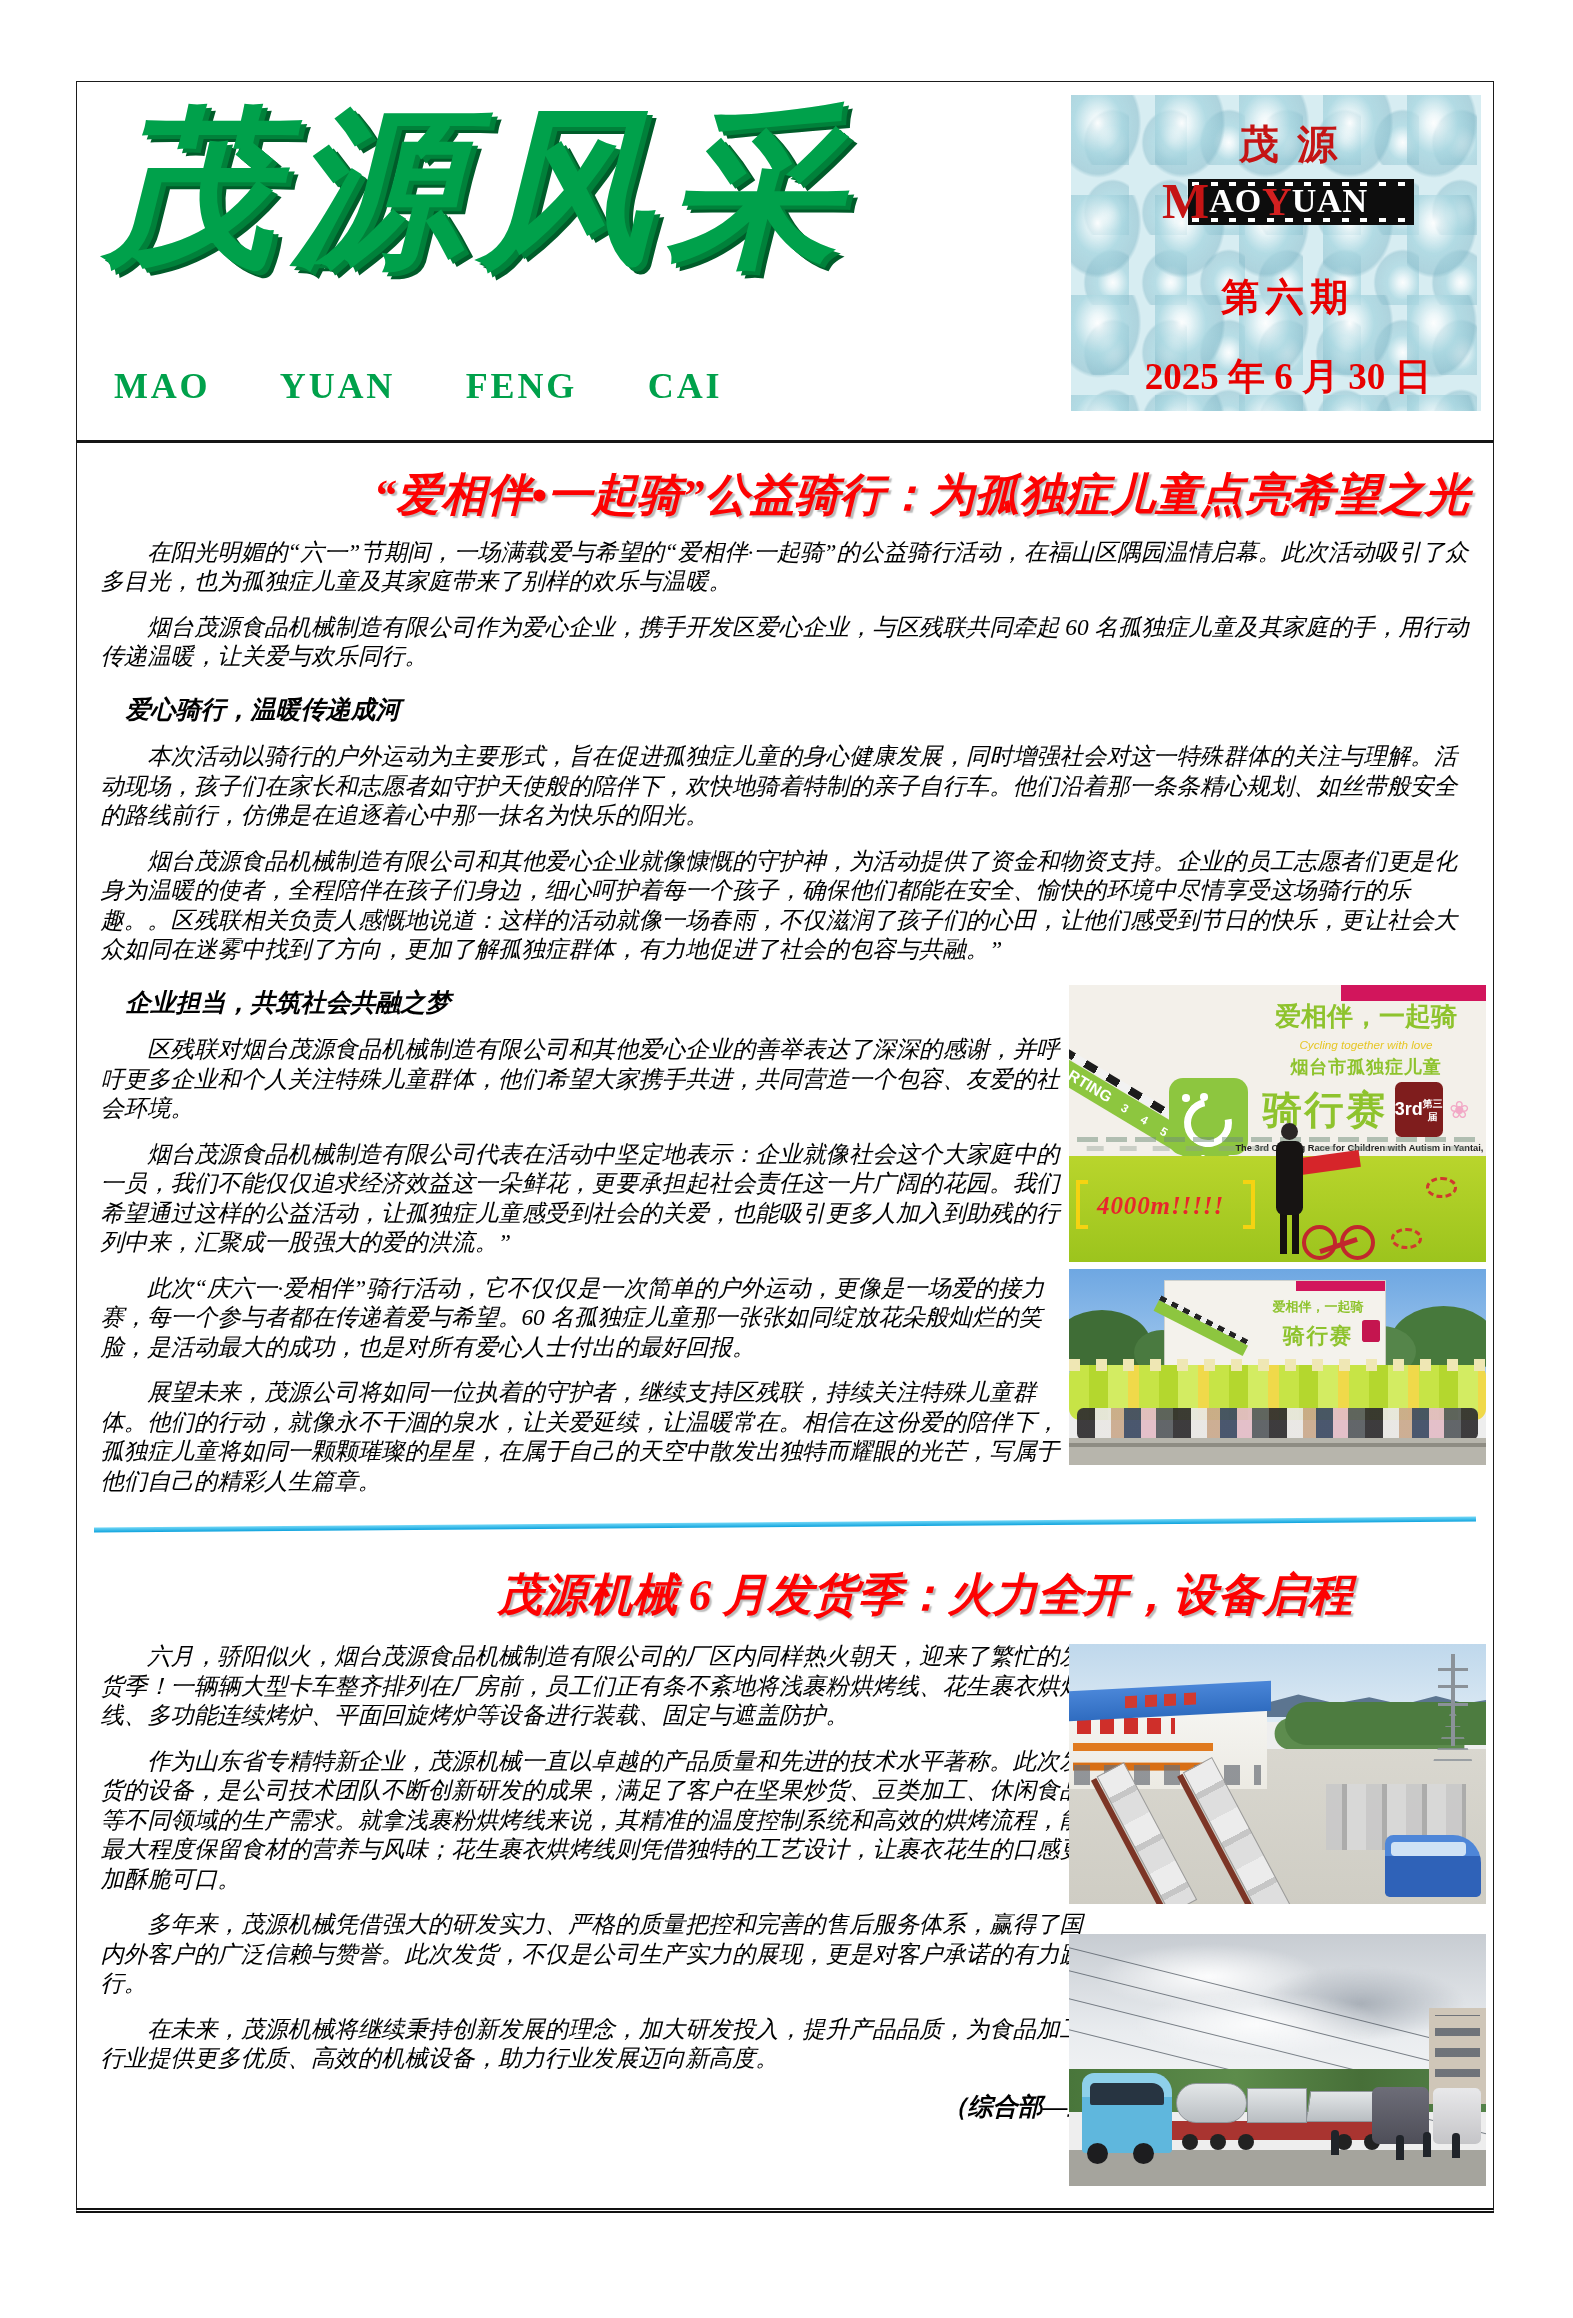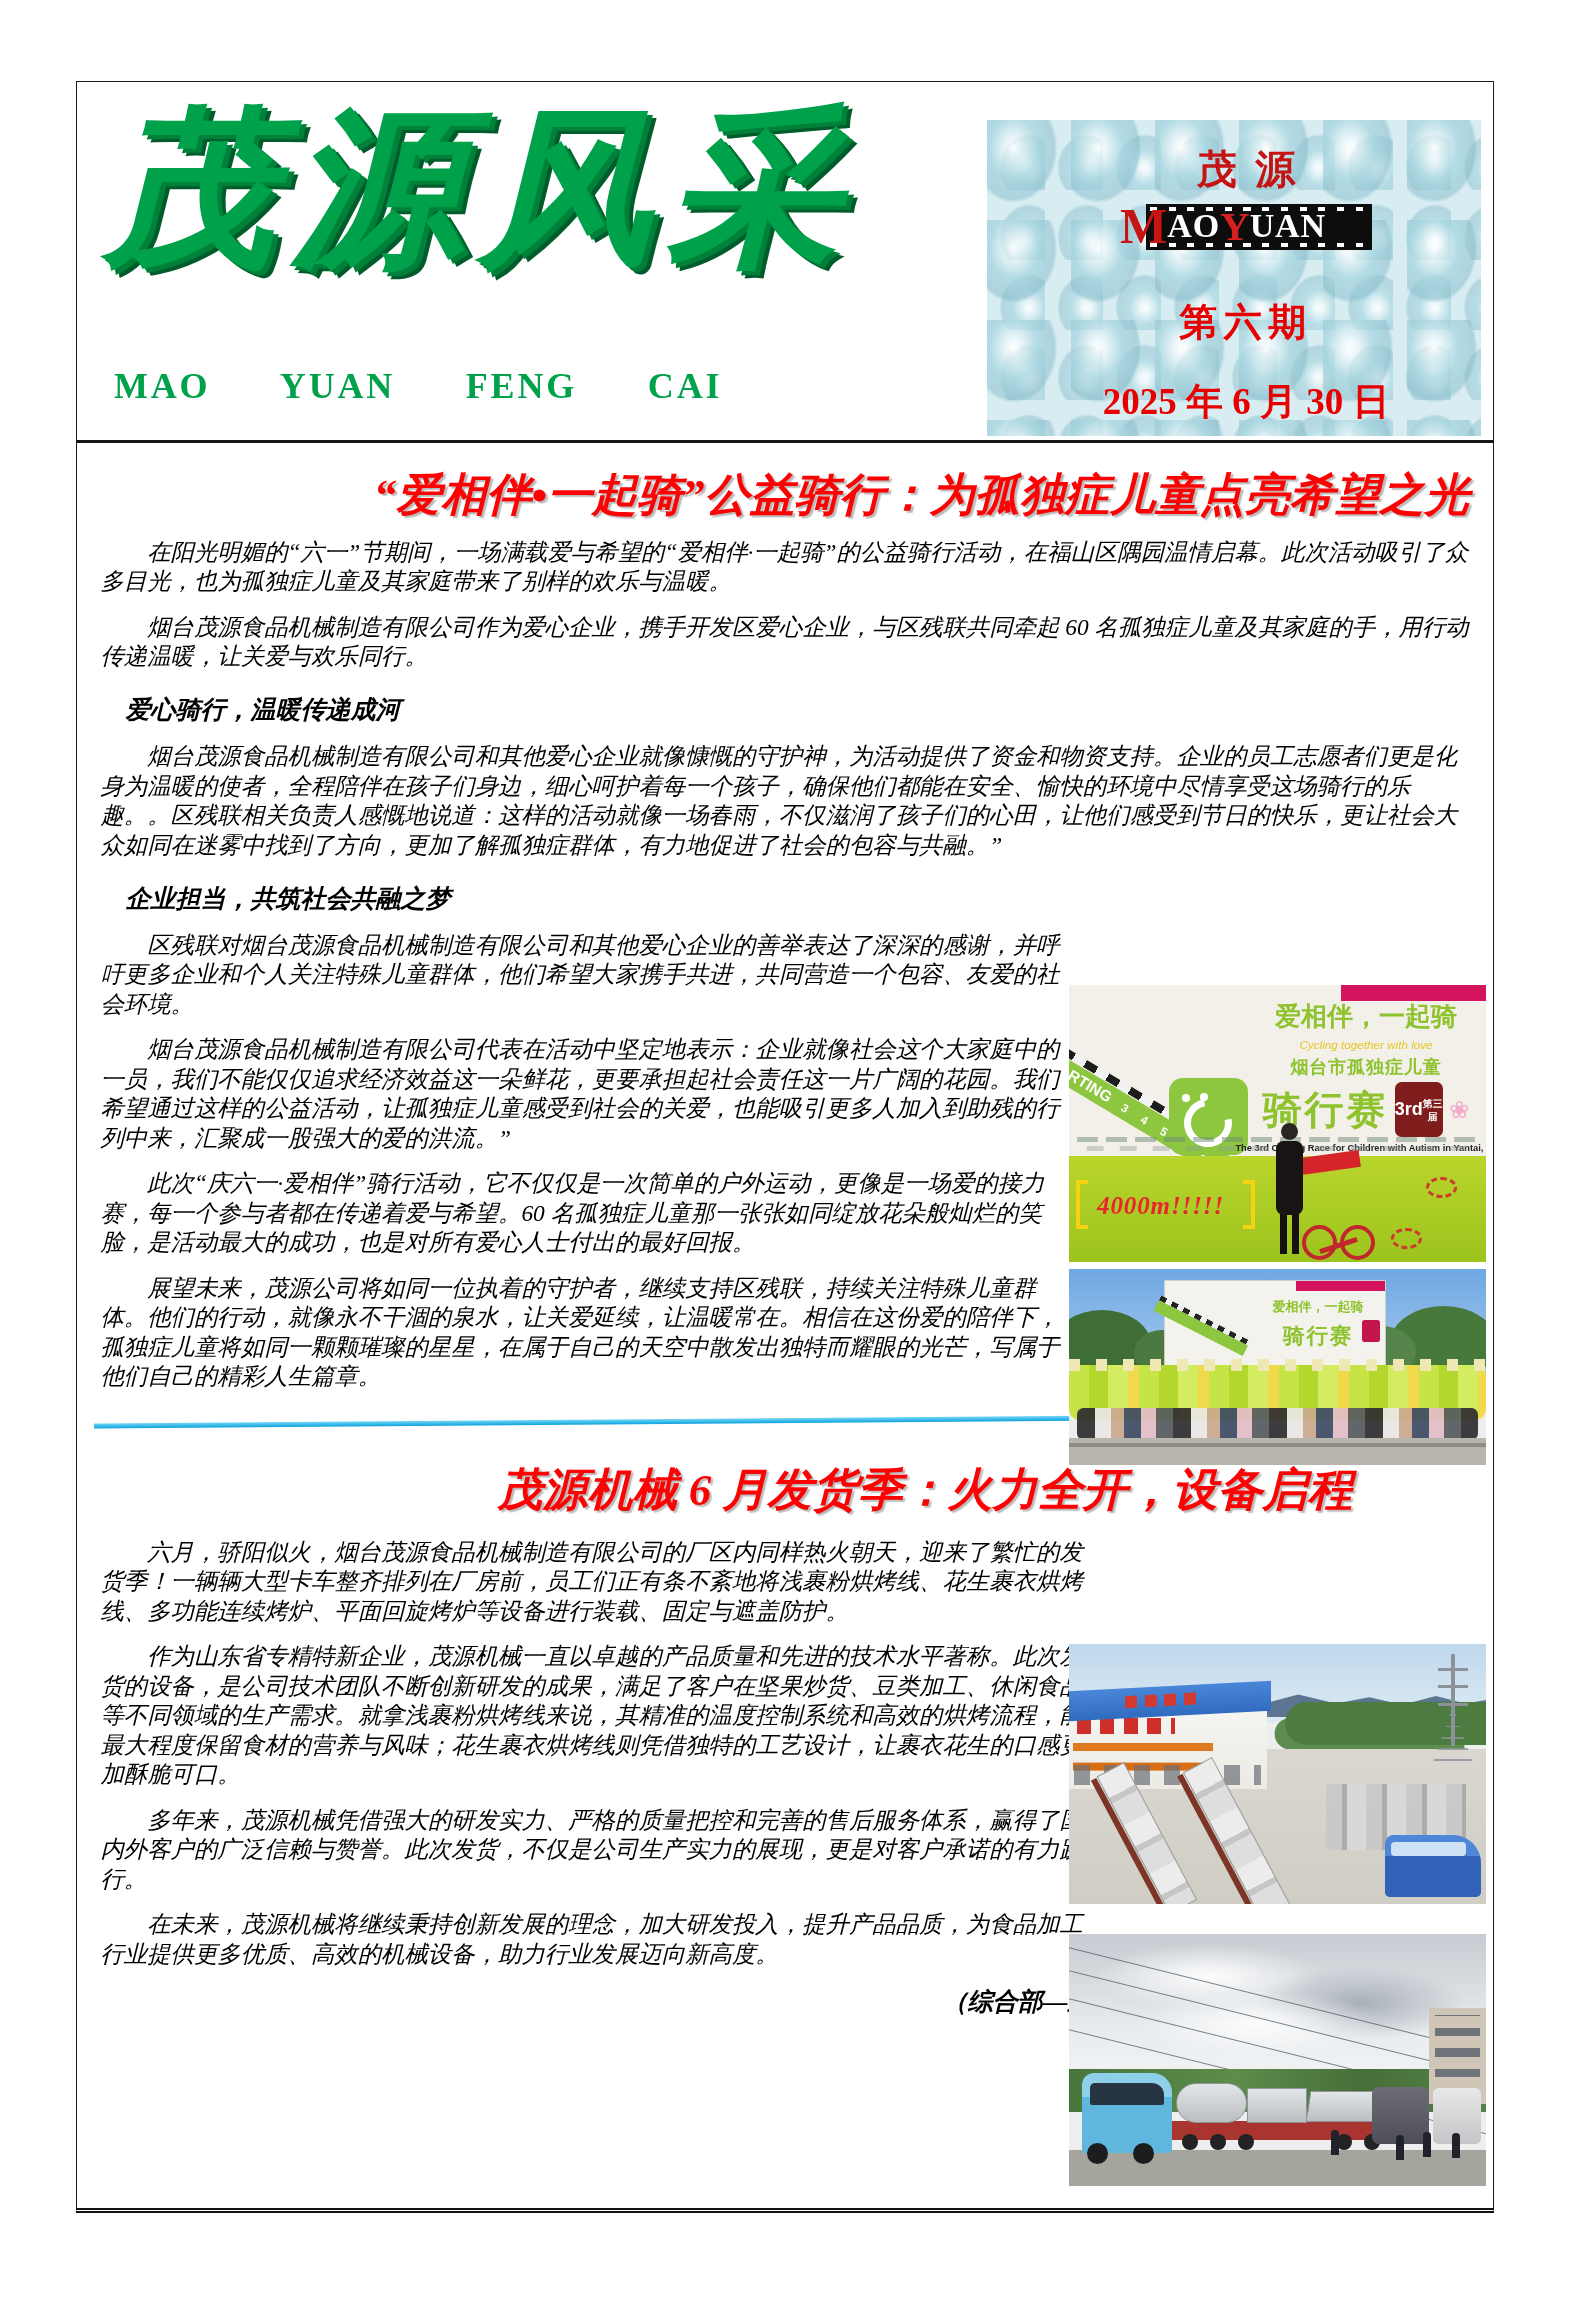--- a/index.html
+++ b/index.html
@@ -8,21 +8,21 @@
   .page{position:absolute;left:76px;top:81px;width:1418px;height:2132px;background:#fff;
         border:1.9px solid #1b1b1b;border-bottom:5.6px double #111;overflow:hidden;}
   .content{position:relative;padding:0 23.4px;}
 
   
   .masthead{position:relative;height:361px;border-bottom:3.3px solid #161616;}
   .mast-title{position:absolute;left:26px;top:18px;font-size:172px;line-height:1.05;font-weight:bold;font-style:italic;
         color:#00a14b;letter-spacing:16px;text-shadow:4.7px 3.7px 0 #00813a,8.4px 7px 0 #005c2a;white-space:nowrap;}
   .mast-pinyin{position:absolute;left:37px;top:283px;font-size:36px;font-weight:bold;color:#00a14b;
         letter-spacing:2.8px;word-spacing:59px;white-space:nowrap;}
-  .infobox{position:absolute;right:12px;top:38px;width:494px;height:316px;background-color:#d7edf2;
+  .infobox{position:absolute;right:12px;top:13px;width:410px;height:316px;background-color:#d7edf2;
         background-image:
           radial-gradient(ellipse at 32% 28%,rgba(255,255,255,.95) 0%,rgba(255,255,255,.55) 9%,rgba(168,214,224,.78) 30%,rgba(124,180,196,.45) 50%,rgba(124,180,196,0) 54%),
           radial-gradient(ellipse at 72% 68%,rgba(255,255,255,.9) 0%,rgba(255,255,255,.5) 8%,rgba(168,214,224,.68) 26%,rgba(124,180,196,.4) 46%,rgba(124,180,196,0) 50%);
         background-size:84px 100px,58px 70px;padding-left:24px;}
   .brand-cn{margin-top:21.5px;text-align:center;font-size:40px;font-weight:bold;color:#c51414;letter-spacing:18.7px;text-indent:18.7px;}
   .logo-row{position:relative;width:252px;margin:1.9px auto 0;height:56px;}
   .logo-bar{position:absolute;left:26px;top:5.6px;right:0;bottom:4.7px;background:#0d0d0d;}
   .logo-bar::before,.logo-bar::after{content:"";position:absolute;left:3.7px;right:3.7px;height:4.2px;
         background:repeating-linear-gradient(90deg,#fff 0 7px,rgba(255,255,255,0) 7px 18.7px);}
   .logo-bar::before{top:2.8px;}
@@ -220,20 +220,21 @@
       <div class="idate">2025 年 6 月 30 日</div>
     </div>
   </div>
 
   <div class="content">
 
     <h1 class="headline headline1">“爱相伴•一起骑”公益骑行：为孤独症儿童点亮希望之光</h1>
     <p class="b">在阳光明媚的“六一”节期间，一场满载爱与希望的“爱相伴·一起骑”的公益骑行活动，在福山区隅园温情启幕。此次活动吸引了众多目光，也为孤独症儿童及其家庭带来了别样的欢乐与温暖。</p>
     <p class="b">烟台茂源食品机械制造有限公司作为爱心企业，携手开发区爱心企业，与区残联共同牵起 60 名孤独症儿童及其家庭的手，用行动传递温暖，让关爱与欢乐同行。</p>
     <h3 class="sub">爱心骑行，温暖传递成河</h3>
+    <p class="b">本次活动以骑行的户外运动为主要形式，旨在促进孤独症儿童的身心健康发展，同时增强社会对这一特殊群体的关注与理解。活动现场，孩子们在家长和志愿者如守护天使般的陪伴下，欢快地骑着特制的亲子自行车。他们沿着那一条条精心规划、如丝带般安全的路线前行，仿佛是在追逐着心中那一抹名为快乐的阳光。</p>
     <p class="b">烟台茂源食品机械制造有限公司和其他爱心企业就像慷慨的守护神，为活动提供了资金和物资支持。企业的员工志愿者们更是化身为温暖的使者，全程陪伴在孩子们身边，细心呵护着每一个孩子，确保他们都能在安全、愉快的环境中尽情享受这场骑行的乐趣。。区残联相关负责人感慨地说道：这样的活动就像一场春雨，不仅滋润了孩子们的心田，让他们感受到节日的快乐，更让社会大众如同在迷雾中找到了方向，更加了解孤独症群体，有力地促进了社会的包容与共融。”</p>
     <h3 class="sub">企业担当，共筑社会共融之梦</h3>
     <p class="b narrow">区残联对烟台茂源食品机械制造有限公司和其他爱心企业的善举表达了深深的感谢，并呼吁更多企业和个人关注特殊儿童群体，他们希望大家携手共进，共同营造一个包容、友爱的社会环境。</p>
     <p class="b narrow">烟台茂源食品机械制造有限公司代表在活动中坚定地表示：企业就像社会这个大家庭中的一员，我们不能仅仅追求经济效益这一朵鲜花，更要承担起社会责任这一片广阔的花园。我们希望通过这样的公益活动，让孤独症儿童感受到社会的关爱，也能吸引更多人加入到助残的行列中来，汇聚成一股强大的爱的洪流。”</p>
     <p class="b narrow">此次“庆六一·爱相伴”骑行活动，它不仅仅是一次简单的户外运动，更像是一场爱的接力赛，每一个参与者都在传递着爱与希望。60 名孤独症儿童那一张张如同绽放花朵般灿烂的笑脸，是活动最大的成功，也是对所有爱心人士付出的最好回报。</p>
     <p class="b narrow">展望未来，茂源公司将如同一位执着的守护者，继续支持区残联，持续关注特殊儿童群体。他们的行动，就像永不干涸的泉水，让关爱延续，让温暖常在。相信在这份爱的陪伴下，孤独症儿童将如同一颗颗璀璨的星星，在属于自己的天空中散发出独特而耀眼的光芒，写属于他们自己的精彩人生篇章。</p>
 
     <div class="cyandiv"></div>
 
     <h1 class="headline headline2">茂源机械 6 月发货季：火力全开，设备启程</h1>

